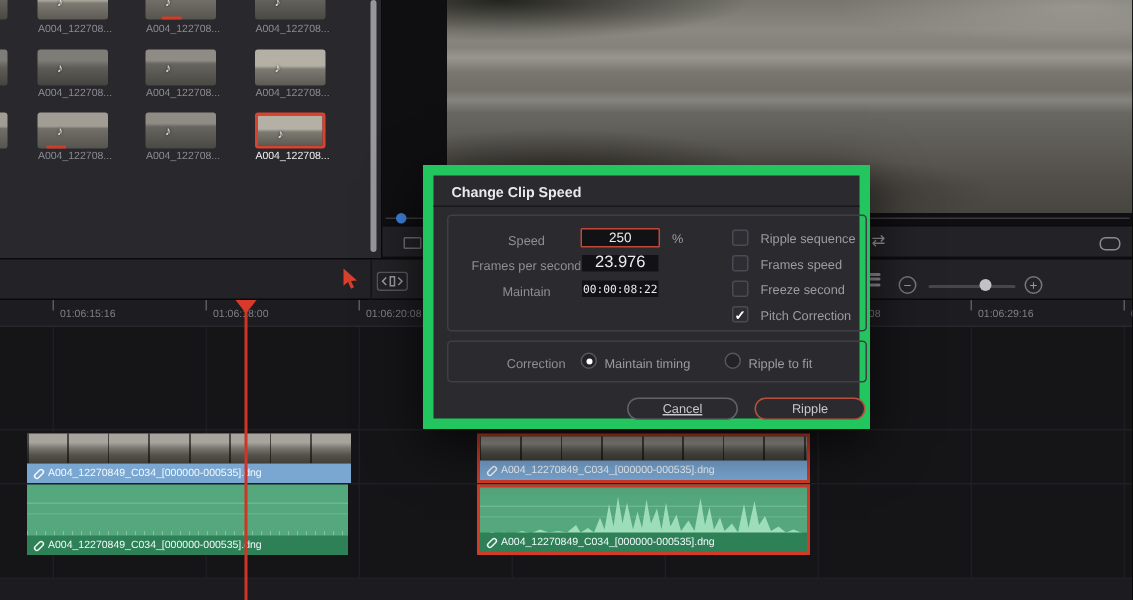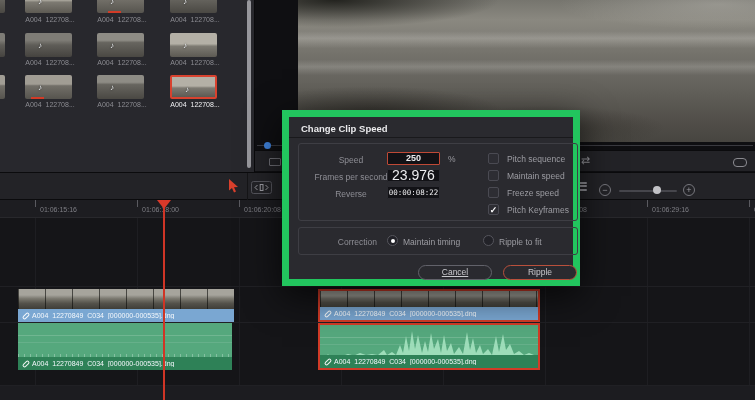--- a/index.html
+++ b/index.html
@@ -91,22 +91,22 @@
 
   
   .dialog{position:absolute;left:282px;top:110px;width:298px;height:176px;background:#2a2a2f;
           border:7px solid #22c55e;box-shadow:0 10px 34px rgba(0,0,0,.7);z-index:10;}
   .dlg-title{position:absolute;left:12px;top:6px;font-size:9.5px;font-weight:bold;color:#eaeaec;}
   .dlg-titlebar-sep{position:absolute;left:0;top:20px;width:100%;height:1px;background:#19191c;}
   .dlg-box{position:absolute;left:9px;width:280px;border:1px solid #3e3e44;border-radius:3px;}
   .box1{top:26px;height:78px;} .box2{top:110px;height:28px;}
   .f-label{position:absolute;width:88px;text-align:center;font-size:8.5px;color:#8e8e95;left:18px;}
   .f-input{position:absolute;left:98px;width:53px;height:13px;background:#121216;border:1px solid #2a2a30;
-           color:#ececee;font-size:14px;text-align:center;line-height:11px;border-radius:1px;}
-  .f-input.speed{border-color:#bf4936;font-weight:bold;font-size:9px;text-align:center;}
+           color:#ececee;font-size:11px;text-align:center;line-height:11px;border-radius:1px;}
+  .f-input.speed{border-color:#bf4936;font-weight:normal;font-size:9px;text-align:center;}
   .f-input.mono{font-family:"DejaVu Sans Mono",monospace;font-size:7.5px;}
   .f-unit{position:absolute;left:159px;font-size:8.5px;color:#9a9aa0;}
   .cb{position:absolute;left:199px;width:11px;height:11px;background:#2d2d33;border:1px solid #4a4a52;
       border-radius:2px;color:#fff;font-size:9px;line-height:10px;text-align:center;font-weight:bold;}
   .cb-label{position:absolute;left:218px;font-size:8.5px;color:#9c9ca2;white-space:nowrap;}
   .kf-label{position:absolute;left:4px;top:9px;width:84px;text-align:right;font-size:8.5px;color:#8e8e95;}
   .radio{position:absolute;top:8px;width:11px;height:11px;border-radius:50%;background:#222228;border:1px solid #55555c;}
   .radio .dot{position:absolute;left:2.5px;top:2.5px;width:4px;height:4px;border-radius:50%;background:#fff;}
   .radio-label{position:absolute;top:9px;font-size:8.5px;color:#9c9ca2;white-space:nowrap;}
   .btn{position:absolute;top:148px;width:74px;height:15px;border-radius:8px;background:#2a2a2f;
@@ -287,32 +287,32 @@
     <div class="dlg-titlebar-sep"></div>
 
     <div class="dlg-box box1"></div>
     <span class="f-label" style="top:38px">Speed</span>
     <div class="f-input speed" style="top:35px">250</div>
     <span class="f-unit" style="top:37px">%</span>
 
     <span class="f-label" style="top:55px">Frames per second</span>
     <div class="f-input" style="top:52px">23.976</div>
 
-    <span class="f-label" style="top:72px">Reverse</span>
+    <span class="f-label" style="top:72px">Maintain</span>
     <div class="f-input mono" style="top:69px">00:00:08:22</div>
 
     <div class="cb" style="top:36px"></div>
-    <span class="cb-label" style="top:37px">Pitch sequence</span>
+    <span class="cb-label" style="top:37px">Ripple sequence</span>
     <div class="cb" style="top:53px"></div>
-    <span class="cb-label" style="top:54px">Maintain speed</span>
+    <span class="cb-label" style="top:54px">Frames speed</span>
     <div class="cb" style="top:70px"></div>
-    <span class="cb-label" style="top:71px">Freeze speed</span>
+    <span class="cb-label" style="top:71px">Freeze second</span>
     <div class="cb" style="top:87px">
       <span>✓</span></div>
-    <span class="cb-label" style="top:88px">Pitch Keyframes</span>
+    <span class="cb-label" style="top:88px">Pitch Correction</span>
 
     <div class="dlg-box box2"></div>
     <span class="kf-label" style="top:120px">Correction</span>
     <div class="radio" style="left:98px;top:118px">
       <span class="dot"></span>
       </div>
     <span class="radio-label" style="left:114px;top:120px">Maintain timing</span>
     <div class="radio" style="left:194px;top:118px"></div>
     <span class="radio-label" style="left:210px;top:120px">Ripple to fit</span>
 

